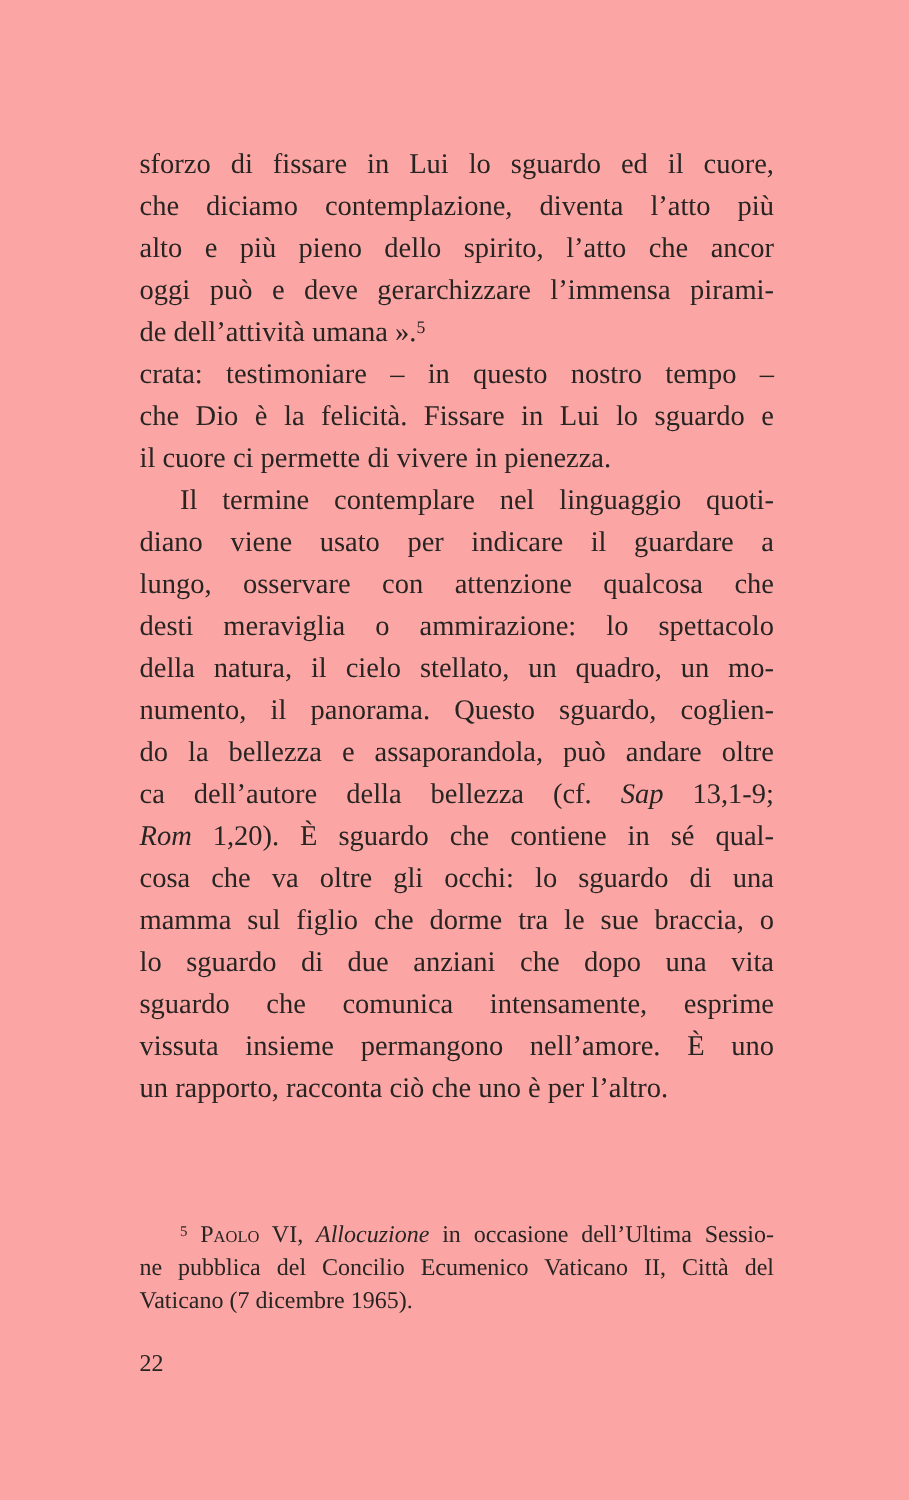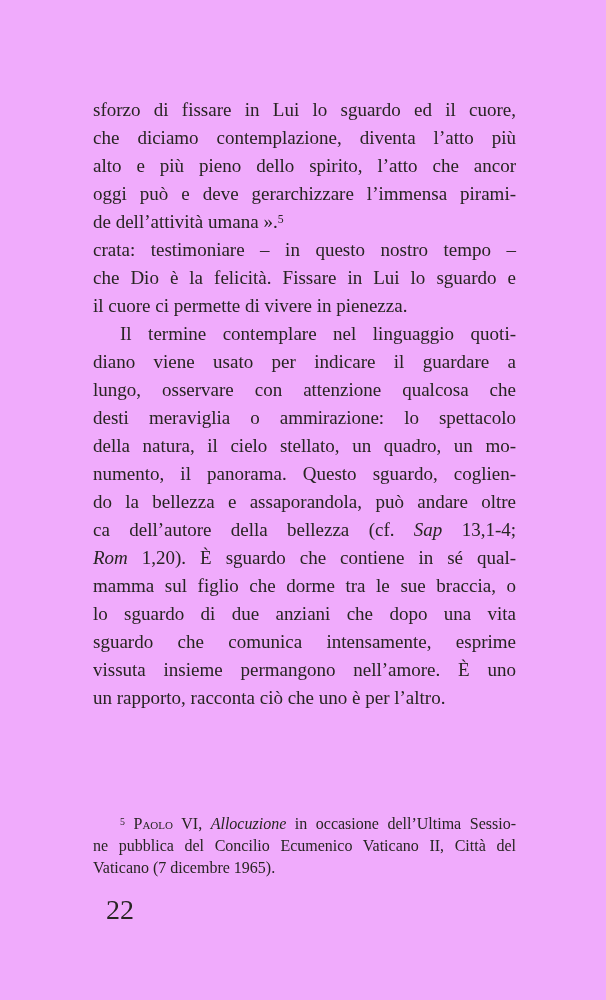--- a/index.html
+++ b/index.html
@@ -4,21 +4,21 @@
 <style>
   html, body {
     margin: 0;
     padding: 0;
     background: #ffffff;
   }
   .page {
     position: relative;
     width: 606px;
     height: 1000px;
-    background: #f0abfc;
+    background: #fca5a5;
     overflow: hidden;
     font-family: "Liberation Serif", "DejaVu Serif", serif;
     color: #272522;
   }
   .body-text {
     position: absolute;
     left: 93px;
     top: 96px;
     width: 423px;
   }
@@ -48,23 +48,23 @@
   .sc { font-variant: small-caps; margin-top: 48px; }
   sup {
     font-size: 0.62em;
     line-height: 0;
     vertical-align: baseline;
     position: relative;
     top: -0.45em;
   }
   .page-number {
     position: absolute;
-    left: 106px;
+    left: 93px;
     top: 898px;
-    font-size: 28px;
+    font-size: 16px;
     line-height: 24px;
   }
 </style>
 </head>
 <body>
 
 <div class="page">
 
   <div class="body-text" id="body-lines">
       <div class="line j"><span>sforzo di fissare in Lui lo sguardo ed il cuore,</span></div>
@@ -75,22 +75,23 @@
       <div class="line j"><span>crata: testimoniare – in questo nostro tempo –</span></div>
       <div class="line j"><span>che Dio è la felicità. Fissare in Lui lo sguardo e</span></div>
       <div class="line"><span>il cuore ci permette di vivere in pienezza.</span></div>
       <div class="line j in"><span>Il termine contemplare nel linguaggio quoti-</span></div>
       <div class="line j"><span>diano viene usato per indicare il guardare a</span></div>
       <div class="line j"><span>lungo, osservare con attenzione qualcosa che</span></div>
       <div class="line j"><span>desti meraviglia o ammirazione: lo spettacolo</span></div>
       <div class="line j"><span>della natura, il cielo stellato, un quadro, un mo-</span></div>
       <div class="line j"><span>numento, il panorama. Questo sguardo, coglien-</span></div>
       <div class="line j"><span>do la bellezza e assaporandola, può andare oltre</span></div>
-      <div class="line j"><span>ca dell’autore della bellezza (cf. </span><span class="i">Sap</span><span> 13,1-4;</span></div>
+      <div class="line j"><span>ca dell’autore della bellezza (cf. </span><span class="i">Sap</span><span> 13,1-9;</span></div>
       <div class="line j"><span class="i">Rom</span><span> 1,20). È sguardo che contiene in sé qual-</span></div>
+      <div class="line j"><span>cosa che va oltre gli occhi: lo sguardo di una</span></div>
       <div class="line j"><span>mamma sul figlio che dorme tra le sue braccia, o</span></div>
       <div class="line j"><span>lo sguardo di due anziani che dopo una vita</span></div>
       <div class="line j"><span>sguardo che comunica intensamente, esprime</span></div>
       <div class="line j"><span>vissuta insieme permangono nell’amore. È uno</span></div>
       <div class="line"><span>un rapporto, racconta ciò che uno è per l’altro.</span></div>
     </div>
 
   <div class="footnote" id="footnote-lines">
       <div class="line j in"><sup>5</sup><span> </span><span class="sc">Paolo</span><span> VI, </span><span class="i">Allocuzione</span><span> in occasione dell’Ultima Sessio-</span></div>
       <div class="line j"><span>ne pubblica del Concilio Ecumenico Vaticano II, Città del</span></div>

